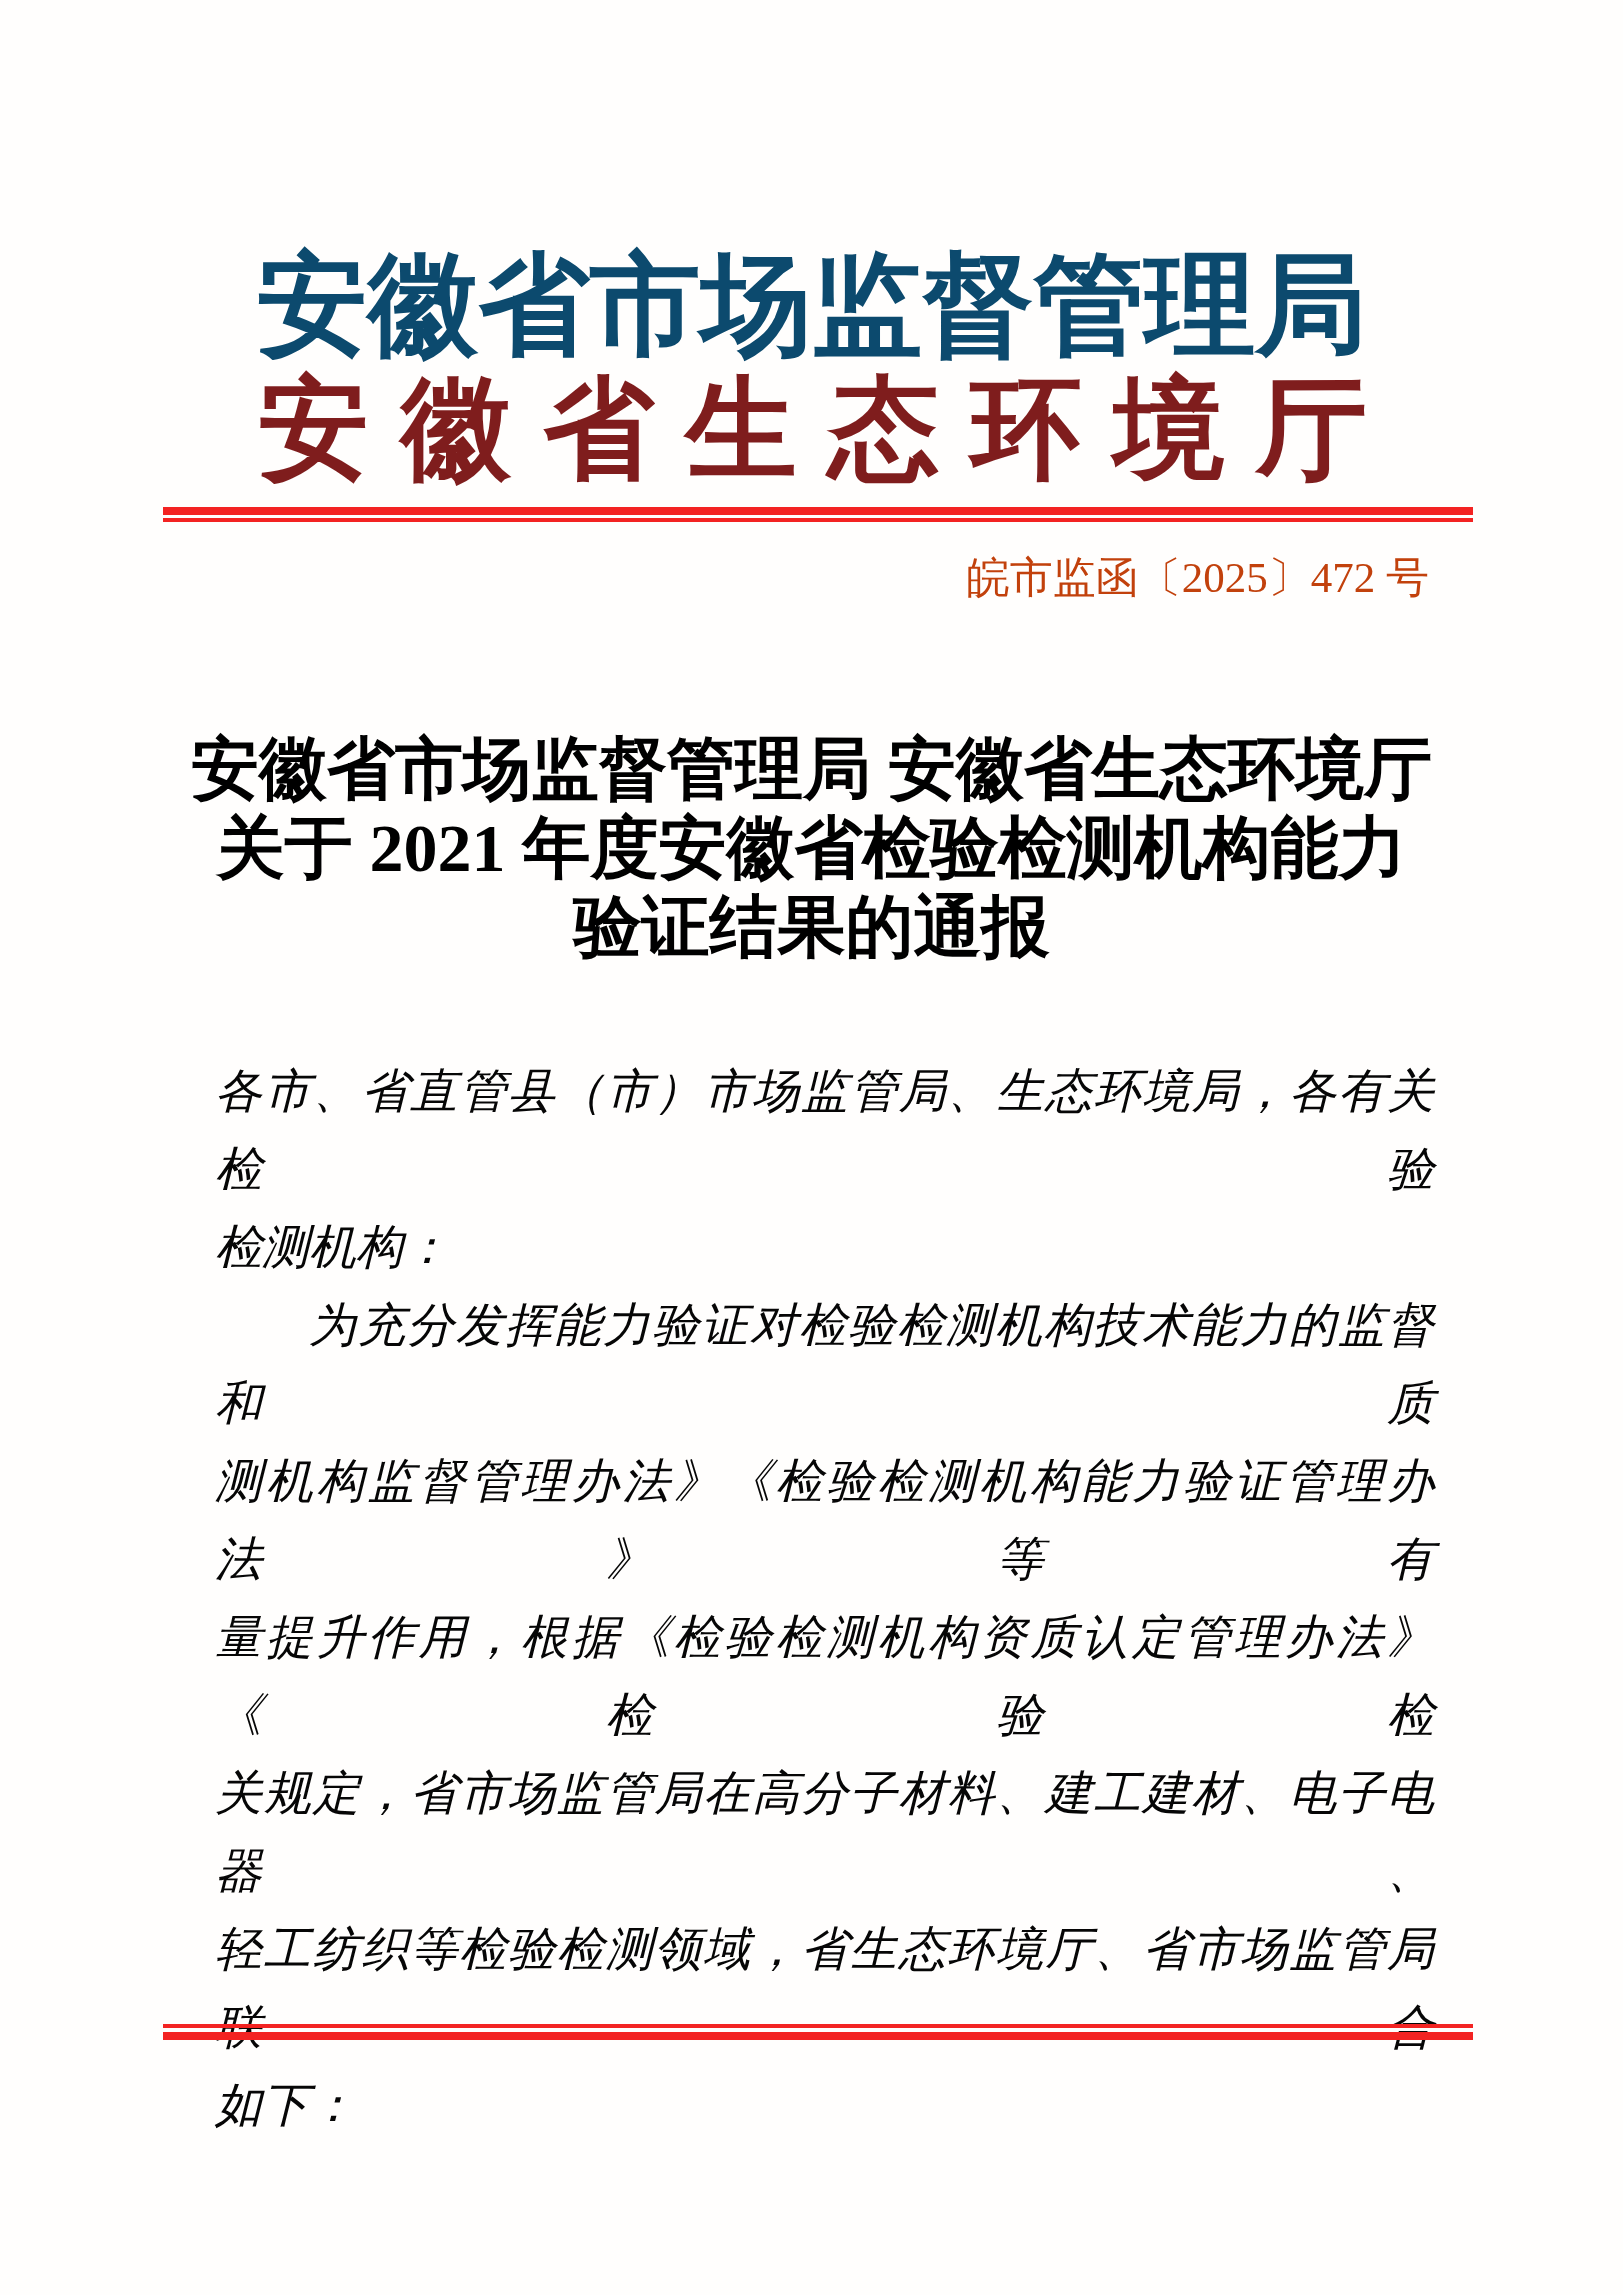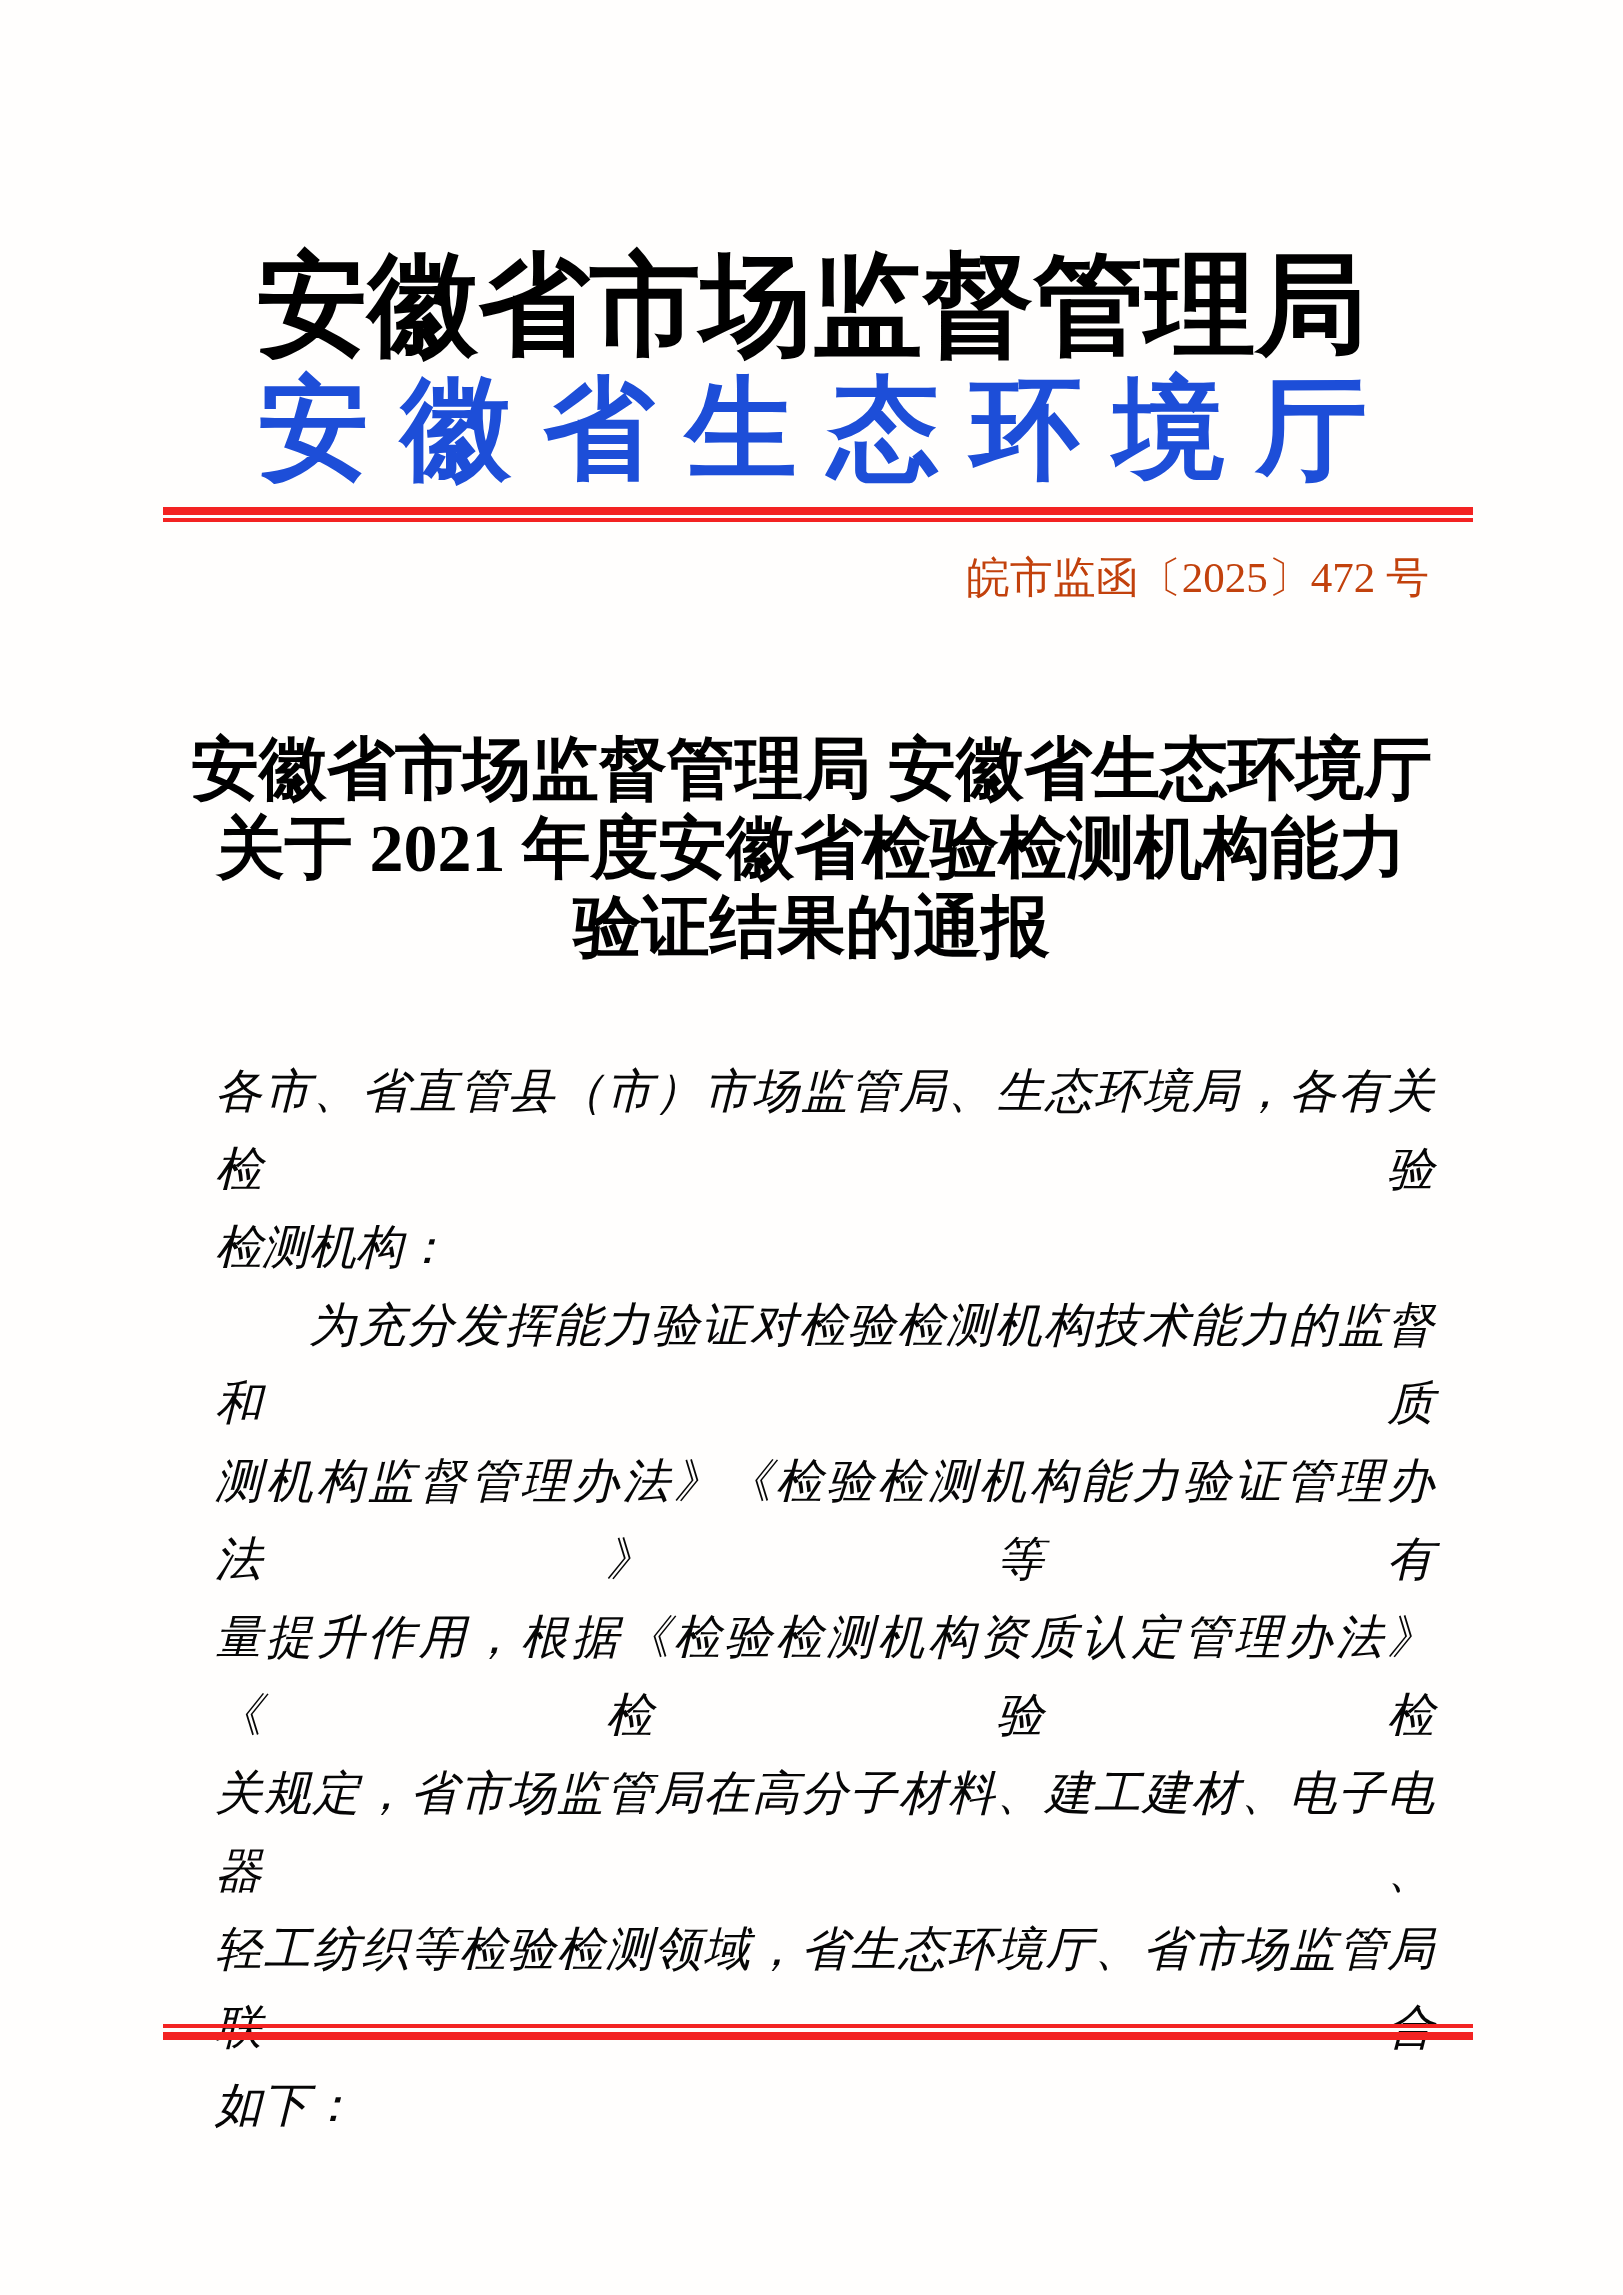--- a/index.html
+++ b/index.html
@@ -14,29 +14,29 @@
   }
 
   
   .header-line1 {
     position: absolute;
     top: 244px; left: 0; width: 100%;
     text-align: center;
     font-size: 111px;
     font-weight: bold;
     line-height: 1.12;
-    color: #000000;
+    color: #0c4a6e;
   }
   .header-line2 {
     position: absolute;
     top: 368px; left: 258px; width: 1109px;
     font-size: 111px;
     font-weight: bold;
     line-height: 1.12;
-    color: #1d4ed8;
+    color: #7f1d1d;
     text-align: justify;
     text-align-last: justify;
   }
 
   
   .sep {
     position: absolute;
     left: 163px;
     width: 1310px;
     background: #f32322;

